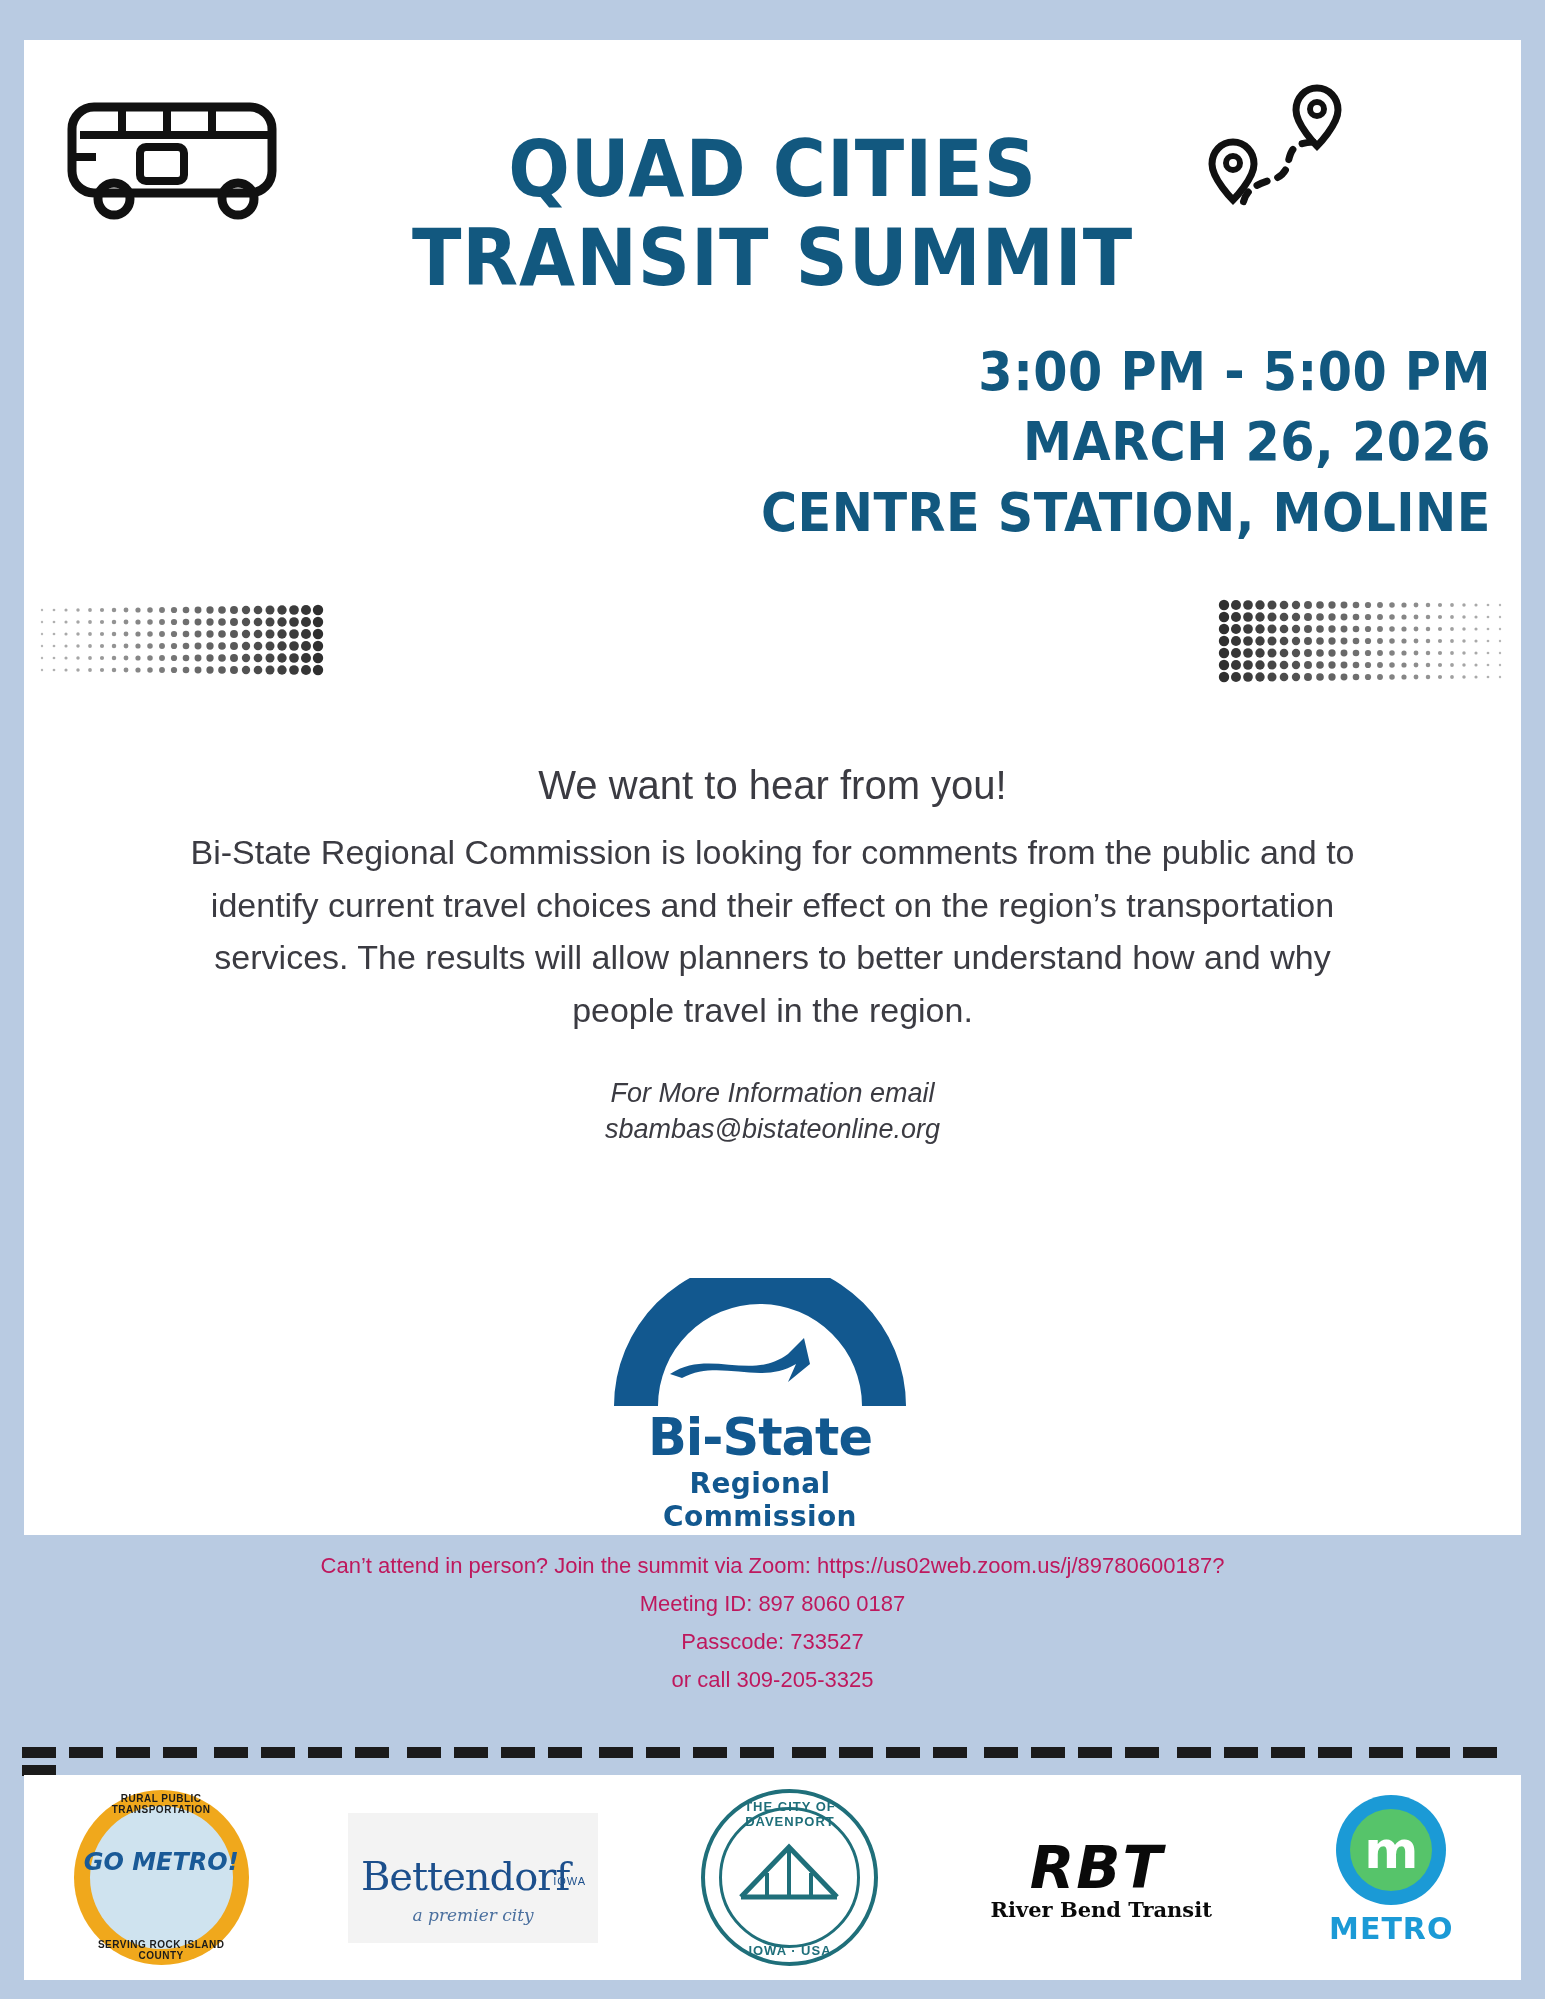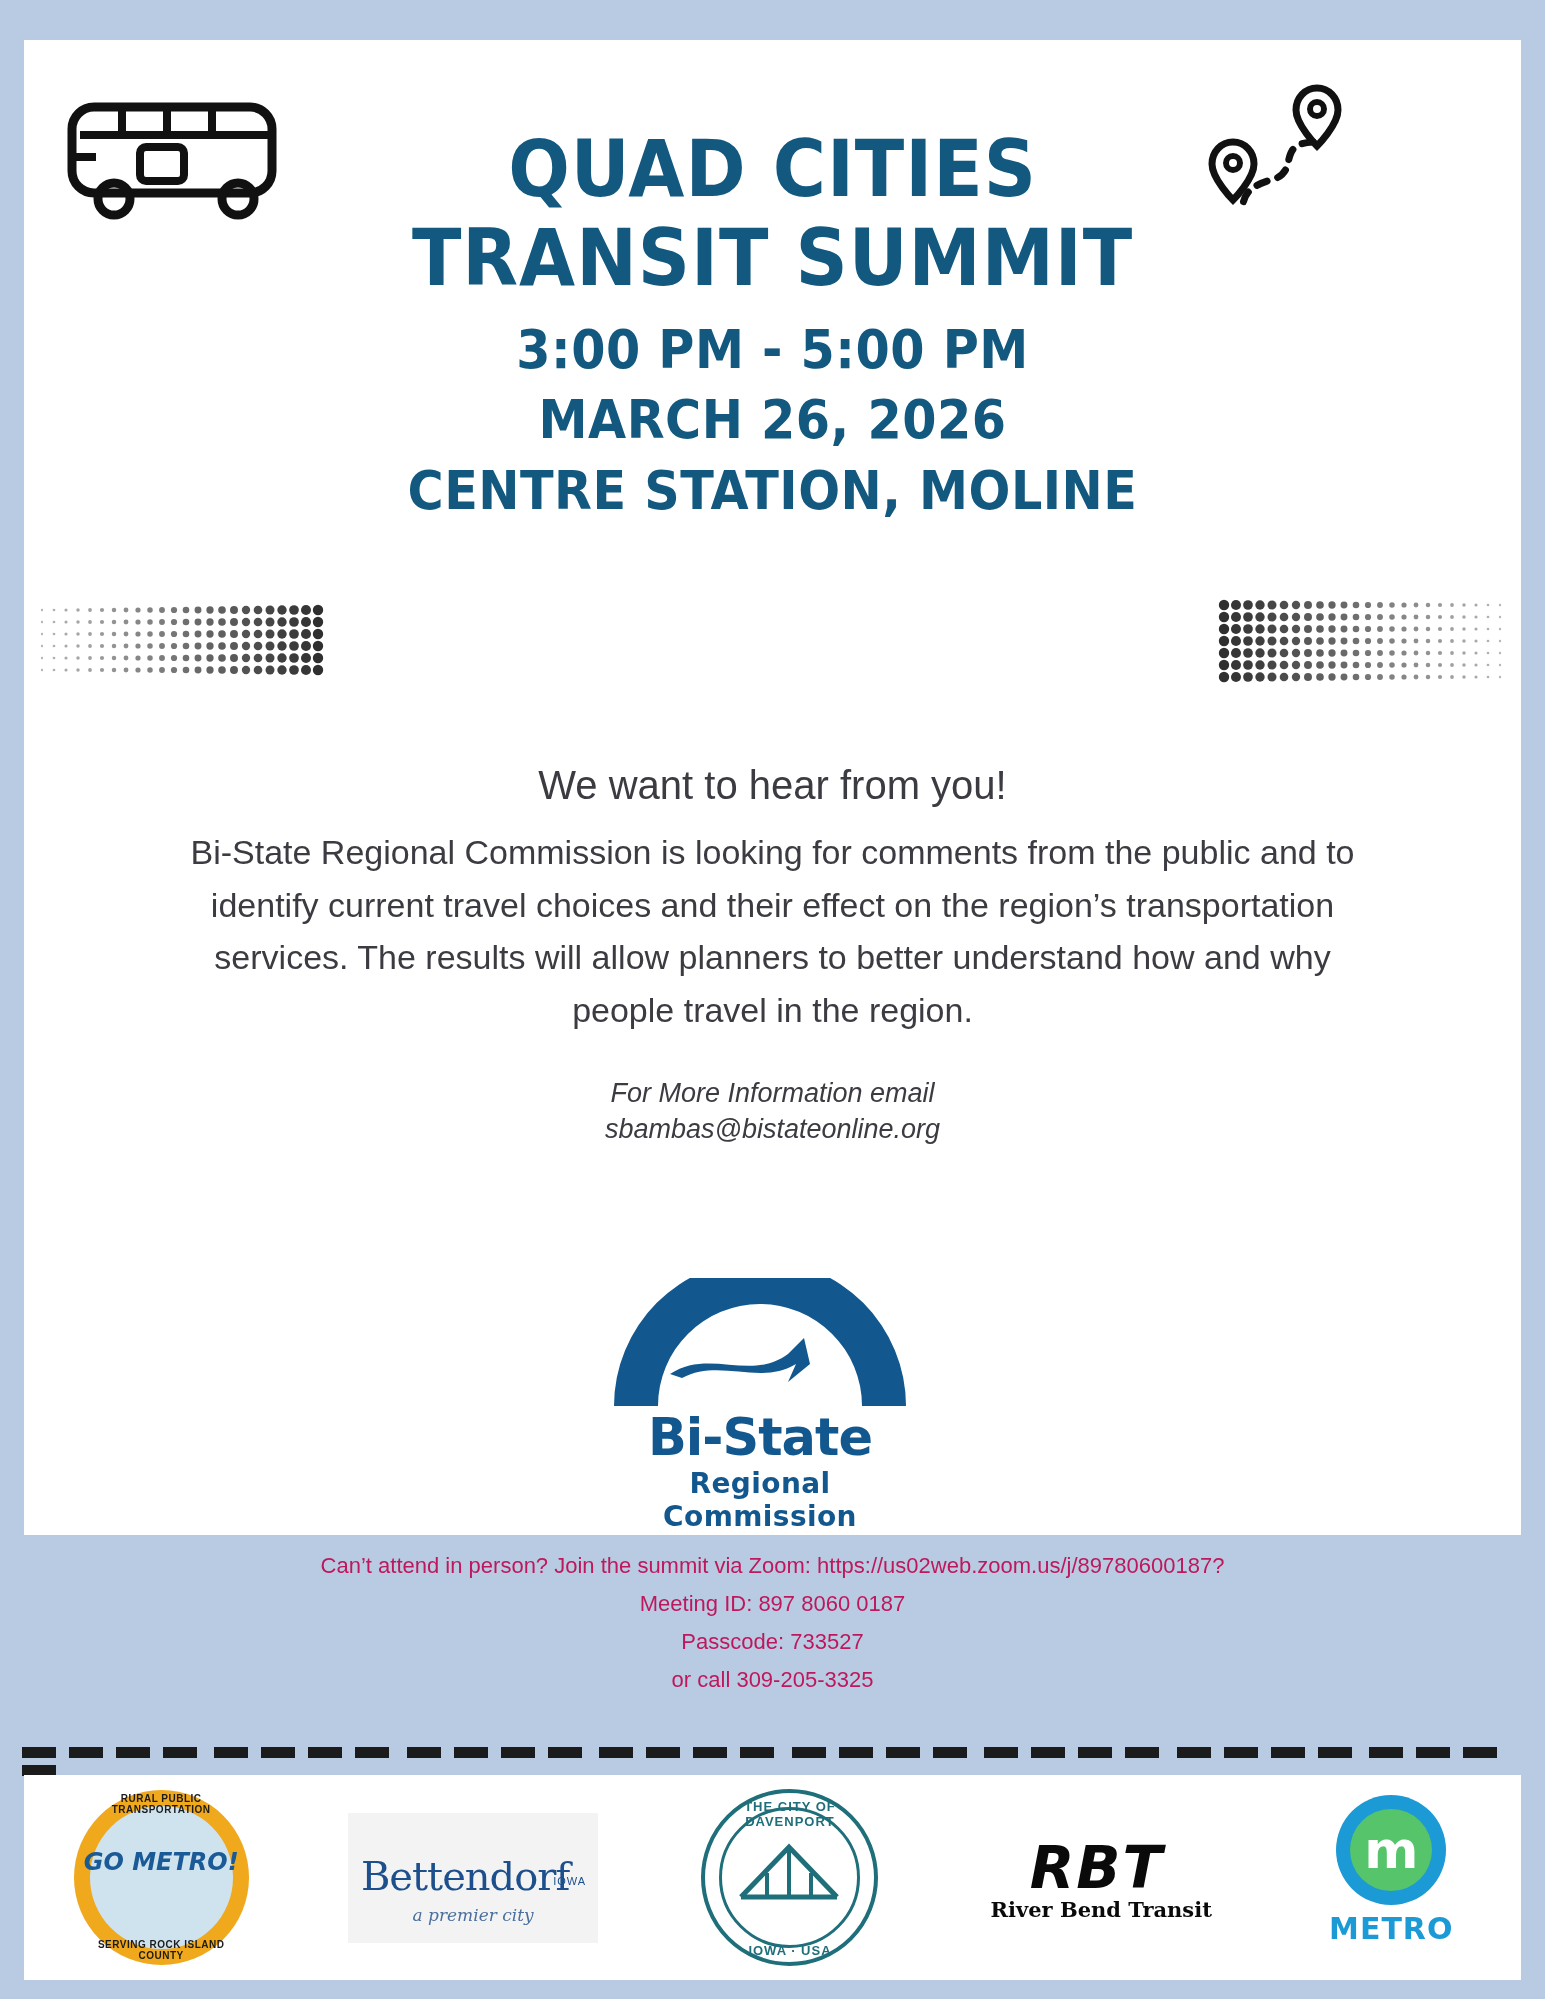--- a/index.html
+++ b/index.html
@@ -63,21 +63,22 @@
   .sub-line {
     color: #12587f;
     font-family: "DejaVu Sans", sans-serif;
     font-weight: bold;
     font-size: 53px;
     line-height: 1.33;
     letter-spacing: 0.5px;
     transform: scaleX(0.93);
   }
   .sub-wrap {
-    margin-top: 12px;
+    margin-top: 34px;
+    text-align: right;
   }
   
   .dots-left {
     position: absolute;
     left: 36px;
     top: 603px;
     width: 300px;
     height: 78px;
   }
   .dots-right {

